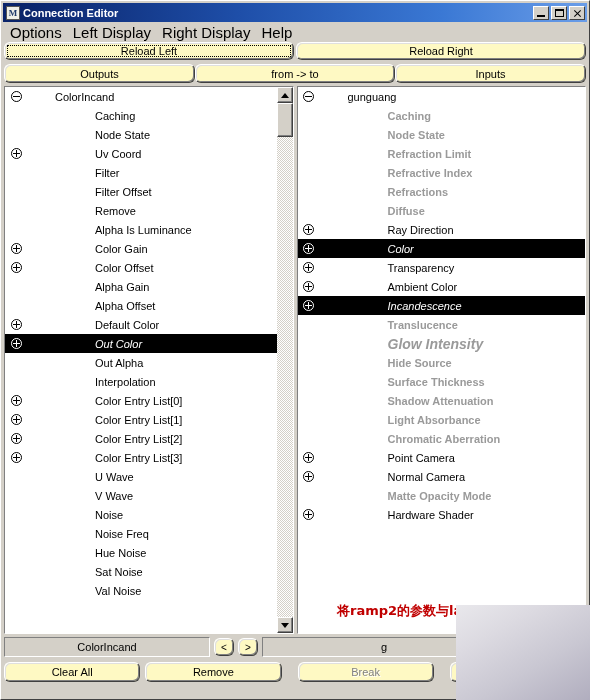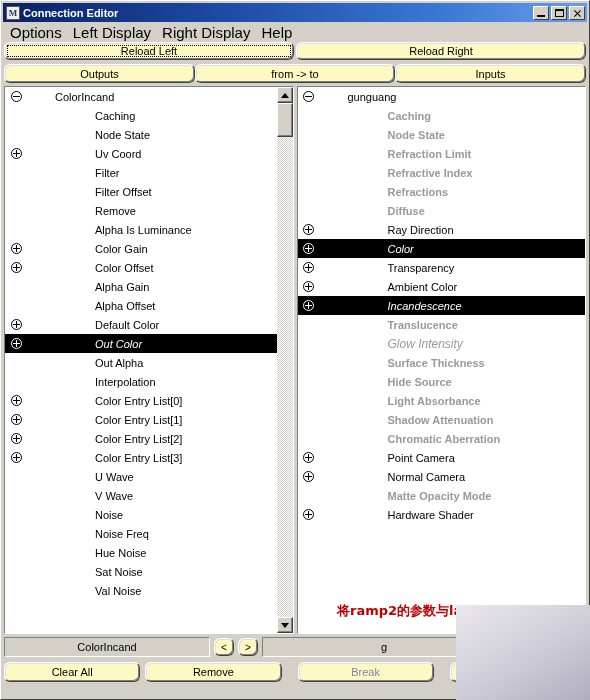--- a/index.html
+++ b/index.html
@@ -64,21 +64,21 @@
         box-shadow:inset 1px 1px 0 #404040, inset -1px -1px 0 #d4d0c8;}
   .tree{flex:1 1 auto;overflow:hidden;position:relative;background:#fff;}
   .row{height:19px;display:flex;align-items:center;position:relative;box-sizing:border-box;}
   .row .exp{width:22px;flex:0 0 22px;display:flex;align-items:center;justify-content:center;}
   .row .lbl{white-space:nowrap;font-size:11px;}
   .row.root .lbl{margin-left:28px;}
   .row.child .lbl{margin-left:68px;}
   .row.sel{background:#000000;}
   .row.sel .lbl{color:#fff;font-style:italic;font-weight:normal;}
   .lbl.dim{color:#9a9a9a;font-weight:bold;}
-  .lbl.dim-italic{color:#9a9a9a;font-style:italic;font-weight:normal;font-size:12px;}
+  .lbl.dim-italic{color:#9a9a9a;font-style:italic;font-weight:bold;font-size:14px;}
   .lbl.norm{color:#000;}
 
   
   .circ{width:11px;height:11px;border:1px solid #000;border-radius:50%;position:relative;box-sizing:border-box;background:transparent;}
   .circ::before{content:"";position:absolute;left:1px;right:1px;top:4px;height:1px;background:#000;}
   .circ.plus::after{content:"";position:absolute;top:1px;bottom:1px;left:4px;width:1px;background:#000;}
   .row.sel .circ{border-color:#fff;}
   .row.sel .circ::before,.row.sel .circ.plus::after{background:#fff;}
 
   
@@ -382,33 +382,33 @@
           <div class="row child">
             <span class="exp"></span>
             <span class="lbl dim">Translucence</span>
           </div>
           <div class="row child">
             <span class="exp"></span>
             <span class="lbl dim-italic">Glow Intensity</span>
           </div>
           <div class="row child">
             <span class="exp"></span>
+            <span class="lbl dim">Hide Source</span>
+          </div>
+          <div class="row child">
+            <span class="exp"></span>
             <span class="lbl dim">Surface Thickness</span>
           </div>
           <div class="row child">
             <span class="exp"></span>
-            <span class="lbl dim">Hide Source</span>
+            <span class="lbl dim">Shadow Attenuation</span>
           </div>
           <div class="row child">
             <span class="exp"></span>
             <span class="lbl dim">Light Absorbance</span>
-          </div>
-          <div class="row child">
-            <span class="exp"></span>
-            <span class="lbl dim">Shadow Attenuation</span>
           </div>
           <div class="row child">
             <span class="exp"></span>
             <span class="lbl dim">Chromatic Aberration</span>
           </div>
           <div class="row child">
             <span class="exp">
               <span class="circ plus"></span>
             </span>
             <span class="lbl norm">Point Camera</span>

